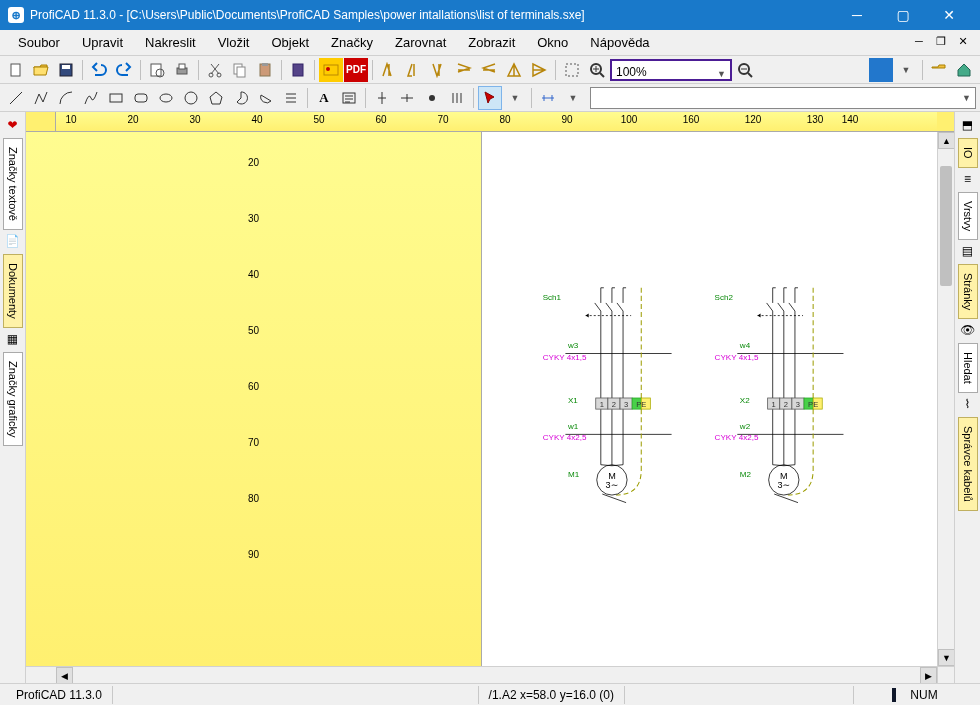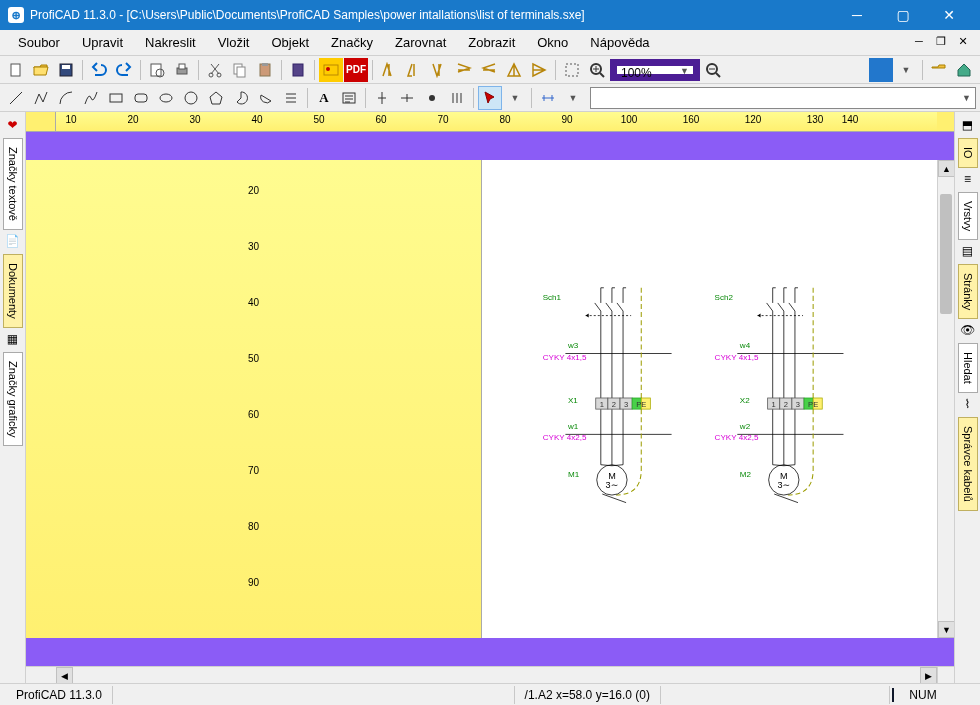--- a/index.html
+++ b/index.html
@@ -15,37 +15,37 @@
 .menubar { height: 26px; background: #f0f0f0; border-bottom: 1px solid #d0d0d0; display: flex; align-items: center; padding: 0 8px; font-size: 13px; gap: 2px; }
 .menubar .item { padding: 3px 10px; cursor: default; }
 .menubar .spacer { flex: 1; }
 .menubar .mdibtn { width: 18px; height: 16px; margin-left: 2px; font-size: 11px; text-align:center; }
 
 
 .toolbar { height: 28px; background: #f0f0f0; border-bottom: 1px solid #d0d0d0; display: flex; align-items: center; padding: 2px 4px; gap: 1px; }
 .tbtn { width: 24px; height: 24px; border: 1px solid transparent; display: flex; align-items: center; justify-content: center; font-size: 13px; cursor: default; }
 .tbtn svg { width: 16px; height: 16px; }
 .sep { width: 1px; height: 20px; background: #c0c0c0; margin: 0 3px; }
-.zoom-combo { width: 90px; height: 22px; border: 7px solid #4c1d95; background: #fff; font-size: 12px; padding: 0 4px; display:flex; align-items:flex-start; justify-content:space-between;}
+.zoom-combo { width: 122px; height: 22px; border: 2px solid #4c1d95; background: #fff; font-size: 12px; padding: 0 4px; display:flex; align-items:flex-end; justify-content:space-between;}
 .tbtn.pdf { background: #c00; color: #fff; font-weight: bold; font-size: 10px; }
 .tbtn.img { background: #fc0; }
 .tbtn.sel { border-color:#7eb4ea; background:#cde6f7; }
 .tbtn.mirror svg { stroke: #b8860b; }
 .long-combo { flex:1; height: 22px; border: 1px solid #888; background: #fff; margin-left: 4px; display:flex; align-items:center; justify-content:flex-end; padding:0 4px;}
 .dd { font-size:9px; color:#555;}
 
 
 .mainrow { flex: 1; display: flex; overflow: hidden; }
 .leftdock { width: 26px; background: #f0f0f0; border-right: 1px solid #d0d0d0; display: flex; flex-direction: column; align-items:center; padding-top:4px; gap:2px;}
 .rightdock { width: 26px; background: #f0f0f0; border-left: 1px solid #d0d0d0; display: flex; flex-direction: column; align-items:center; padding-top:4px; gap:2px;}
 .docktab { writing-mode: vertical-rl; font-size: 11px; padding: 8px 3px; background: #fff2a8; border: 1px solid #c0b060; cursor: default; }
 .docktab.alt { background:#fff; border-color:#aaa;}
 .dockicon { width:18px; height:18px; margin-bottom:2px; font-size:12px; display:flex; align-items:center; justify-content:center;}
 
-.canvas-wrap { flex: 1; display: flex; flex-direction: column; background: #8b5cf6; position: relative; gap: 28px; }
+.canvas-wrap { flex: 1; display: flex; flex-direction: column; background: #eab308; position: relative; }
 .gutter-left { width: 30px; background: linear-gradient(#fffc90,#fff070); border-right: 1px solid #aaa; position:relative; }
 .gutter-top { height: 20px; background: linear-gradient(#fffc90,#fff070); border-bottom: 1px solid #aaa; position:relative; }
 .corner { width: 30px; height: 20px; background: #fff070; border-right:1px solid #aaa; border-bottom:1px solid #aaa;}
 .hruler { flex:1; position:relative; font-size:10px;}
 .hruler .tick { position:absolute; top:2px; transform:translateX(-50%);}
 .vruler { flex:1; position:relative; font-size:10px;}
 .vruler .tick { position:absolute; left:50%; transform:translateX(-50%) translateY(-50%);}
 
 .canvas-rows { flex:1; display:flex; overflow:hidden;}
 .canvas { flex: 1; background: #fff; position: relative; overflow: hidden; }
@@ -59,21 +59,21 @@
 .scroll-h-row { height: 17px; display:flex;}
 .scroll-h { flex:1; background: #f0f0f0; border-top: 1px solid #d0d0d0; display:flex;}
 .sbtn { width:17px; height:17px; background:#e0e0e0; border:1px solid #c0c0c0; font-size:9px; display:flex; align-items:center; justify-content:center;}
 .sthumb-v { flex:0 0 120px; margin:17px 2px; background:#c0c0c0; border-radius:2px;}
 .strack { flex:1;}
 
 .statusbar { height: 22px; background: #f0f0f0; border-top: 1px solid #d0d0d0; display: flex; align-items: center; font-size: 12px; padding: 0 8px; }
 .statusbar .cell { padding: 0 8px; }
 .statusbar .spacer { flex:1; border-left:1px solid #c8c8c8; border-right:1px solid #c8c8c8; margin:0 2px; height:18px;}
 .statusbar .coord { padding: 0 8px; text-align: right;}
-.statusbar .numcell { width:60px; text-align:center; border-left:2px solid #0f172a; padding:0 4px;}
+.statusbar .numcell { width:60px; text-align:center; border-left:4px solid #0f172a; padding:0 4px;margin-left:36px;}
 svg.schematic { position:absolute; inset:0; width:100%; height:100%; }
 .term-box { fill:#d8d8d8; stroke:#555; stroke-width:1.5;}
 .term-pe { fill:#49d049;}
 .term-pe2 { fill:#fff070;}
 .wire { stroke:#000; stroke-width:1.5; fill:none;}
 .dash { stroke:#000; stroke-dasharray:4,4;}
 .ygr { stroke:#9c9c00; stroke-width:2; stroke-dasharray:10,6;}
 .motor { fill:#fff; stroke:#000; stroke-width:1.5;}
 .txt { font-family: Arial; font-size:16px; }
 .txtc { font-family: Arial; font-size:18px; text-anchor:middle;}

